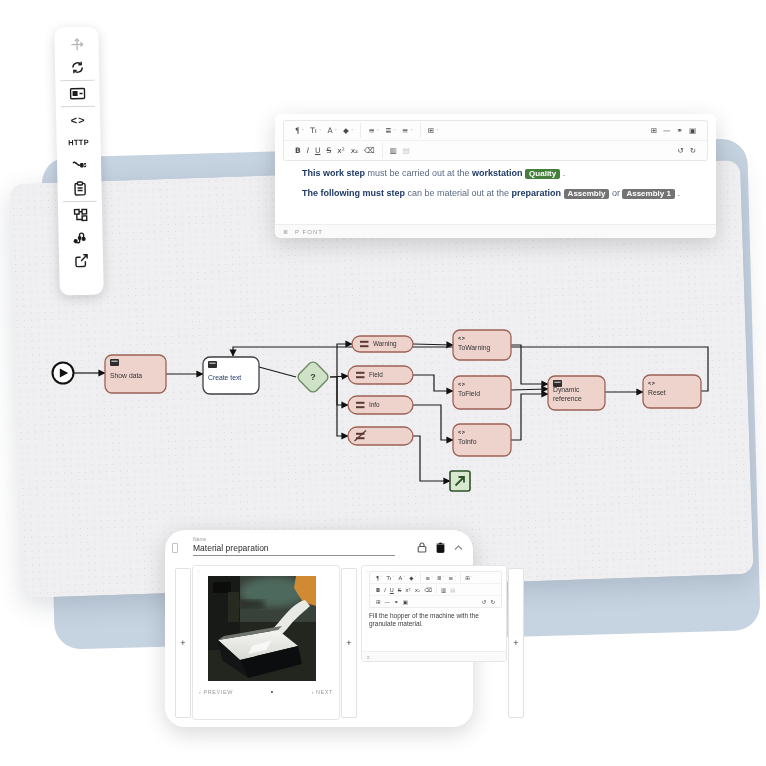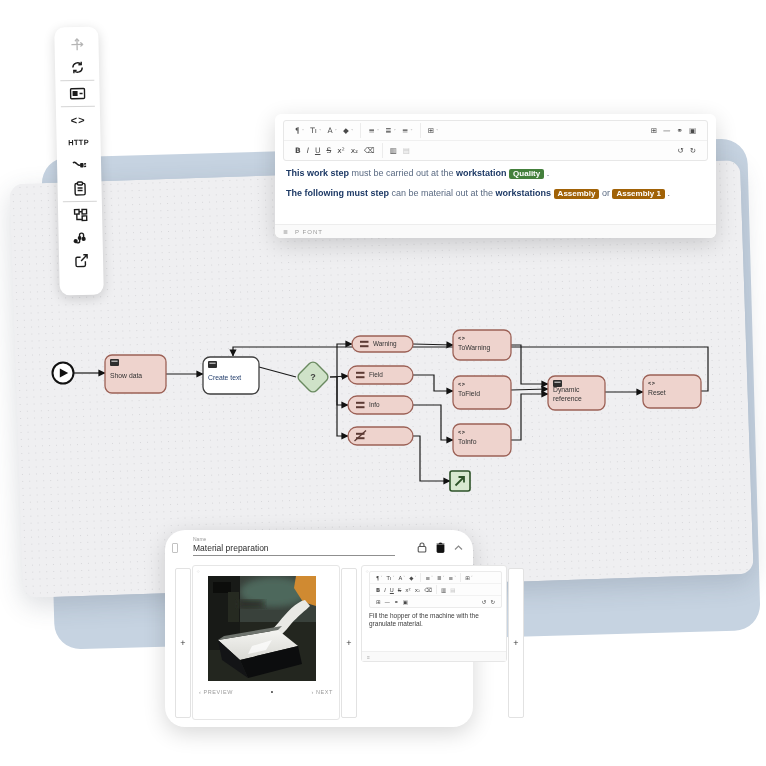--- a/index.html
+++ b/index.html
@@ -33,26 +33,26 @@
   .rte-row + .rte-row{border-top:1px solid #f0f0f0;}
   .tb-group{display:flex;align-items:center;padding:0 4px;}
   .tb-group + .tb-group{border-left:1px solid #ececec;}
   .tb-spacer{flex:1;}
   .tb-btn{border:0;background:transparent;padding:0 3px;height:15px;display:flex;align-items:center;
     font-family:"DejaVu Sans",sans-serif;font-size:7.5px;color:#4a4a4a;cursor:pointer;}
   .tb-btn .dd{font-size:5px;color:#a9a9a9;margin-left:2px;}
   .tb-btn.b{font-weight:bold}.tb-btn.i{font-style:italic}.tb-btn.u span:first-child{text-decoration:underline}
   .tb-btn.s span:first-child{text-decoration:line-through}.tb-btn.dim{color:#c3c3c3}
   .rte-content{padding:7px 11px 0;font-size:9px;line-height:11px;color:#5a6a82;}
-  .rte-content p{margin:0 0 9px;}
+  .rte-content p{margin:0 16px 9px;}
   .rt-b{font-weight:bold;color:#1e3a66;}
   .rt-badge{display:inline-block;color:#fff;font-weight:bold;font-size:8px;line-height:10px;
     padding:0 4px;border-radius:2px;}
   .rt-badge.green{background:#44803c;}
-  .rt-badge.navy{background:#a16207;}
+  .rt-badge.navy{background:#737373;}
   .rte-status{position:absolute;left:0;right:0;bottom:0;height:13px;background:#fafafa;
     border-top:1px solid #ededed;border-radius:0 0 6px 6px;display:flex;align-items:center;
     padding:0 8px;font-size:6px;color:#9a9a9a;letter-spacing:1px;}
   .rte-status .glyph{margin-right:6px;font-family:"DejaVu Sans",sans-serif;}
   
   .bottom-panel{left:165px;top:530px;width:308px;height:197px;border-radius:20px;}
   .bp-header{position:relative;height:32px;padding:6px 12px 0 8px;box-sizing:border-box;}
   .bp-drag{position:absolute;left:7px;top:13px;width:4px;height:8px;border:1px solid #c2c2c2;border-radius:1px;}
   .bp-field{margin-left:20px;margin-right:66px;border-bottom:1px solid #8f8f8f;padding-bottom:2px;}
   .bp-field .lbl{display:block;font-size:5px;color:#9a9a9a;}
@@ -352,21 +352,21 @@
             <span>↺</span>
           </button>
           <button class="tb-btn">
             <span>↻</span>
           </button>
         </span>
     </div>
   </div>
   <div class="rte-content">
     <p id="rt-line1"><span class="rt-b">This work step</span><span> must be carried out at the </span><span class="rt-b">workstation</span><span> </span><span class="rt-badge green">Quality</span><span> .</span></p>
-    <p id="rt-line2"><span class="rt-b">The following must step</span><span>  can be material out at the </span><span class="rt-b">workstations</span><span> </span><span class="rt-badge navy">Assembly</span><span> or </span><span class="rt-badge navy">Assembly 1</span><span> .</span></p>
+    <p id="rt-line2"><span class="rt-b">The following must step</span><span>  can be material out at the </span><span class="rt-b">preparation</span><span> </span><span class="rt-badge navy">Assembly</span><span> or </span><span class="rt-badge navy">Assembly 1</span><span> .</span></p>
   </div>
   <div class="rte-status">
     <span class="glyph">≣</span>
     <span>P   FONT</span>
   </div>
 </div>
 
 <div class="card bottom-panel">
   <div class="bp-header">
     <span class="bp-drag"></span>

